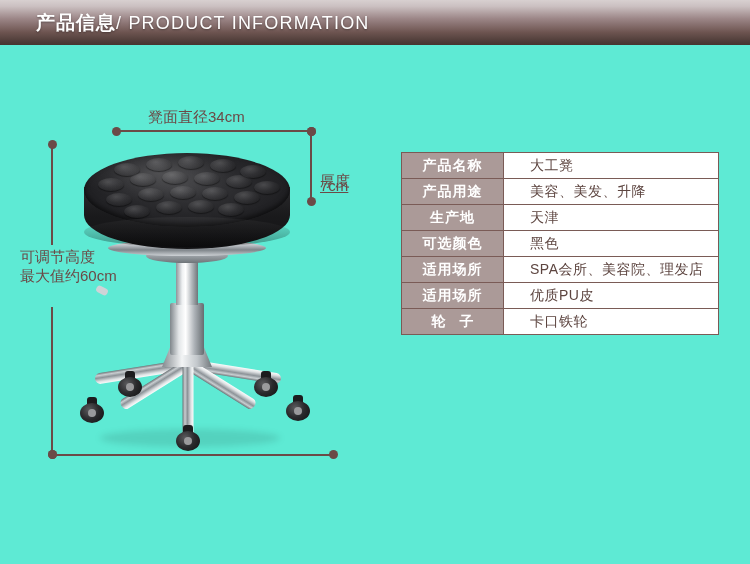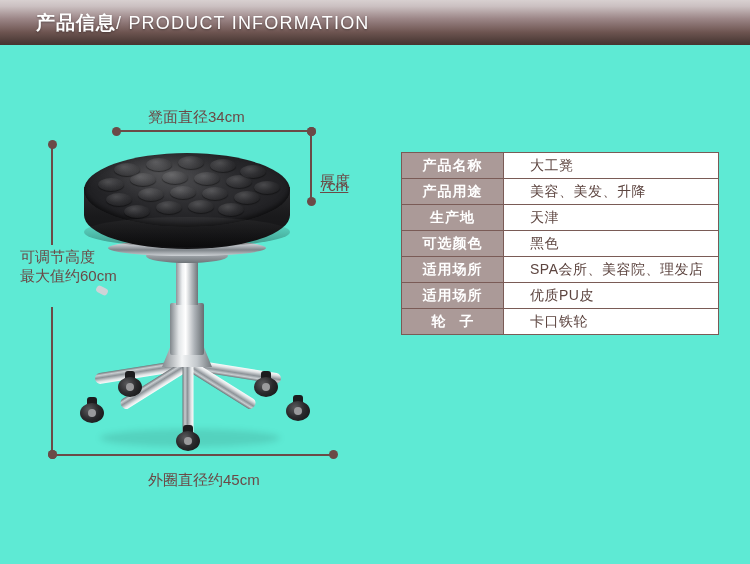--- a/index.html
+++ b/index.html
@@ -397,21 +397,20 @@
     <div class="dim-line dim-v" style="left:51px; top:100px; height:100px;"></div>
     <div class="dim-line dim-v" style="left:51px; top:262px; height:147px;"></div>
     <div class="dim-dot" style="left:48px; top:95px;"></div>
     <div class="dim-dot" style="left:48px; top:405px;"></div>
     <div class="dim-label" style="left:20px; top:202px;">可调节高度</div>
     <div class="dim-label" style="left:20px; top:221px;">最大值约60cm</div>
 
     <div class="dim-line dim-h" style="left:52px; top:409px; width:281px;"></div>
     <div class="dim-dot" style="left:48px; top:405px;"></div>
     <div class="dim-dot" style="left:329px; top:405px;"></div>
-    <div class="dim-label" style="left:148px; top:425px;">外圈直径约45cm</div>
   </div>
 
   <table id="spec-table">
     <tbody>
         <tr>
           <td class="k">产品名称</td>
           <td class="v">大工凳</td>
         </tr>
         <tr>
           <td class="k">产品用途</td>

